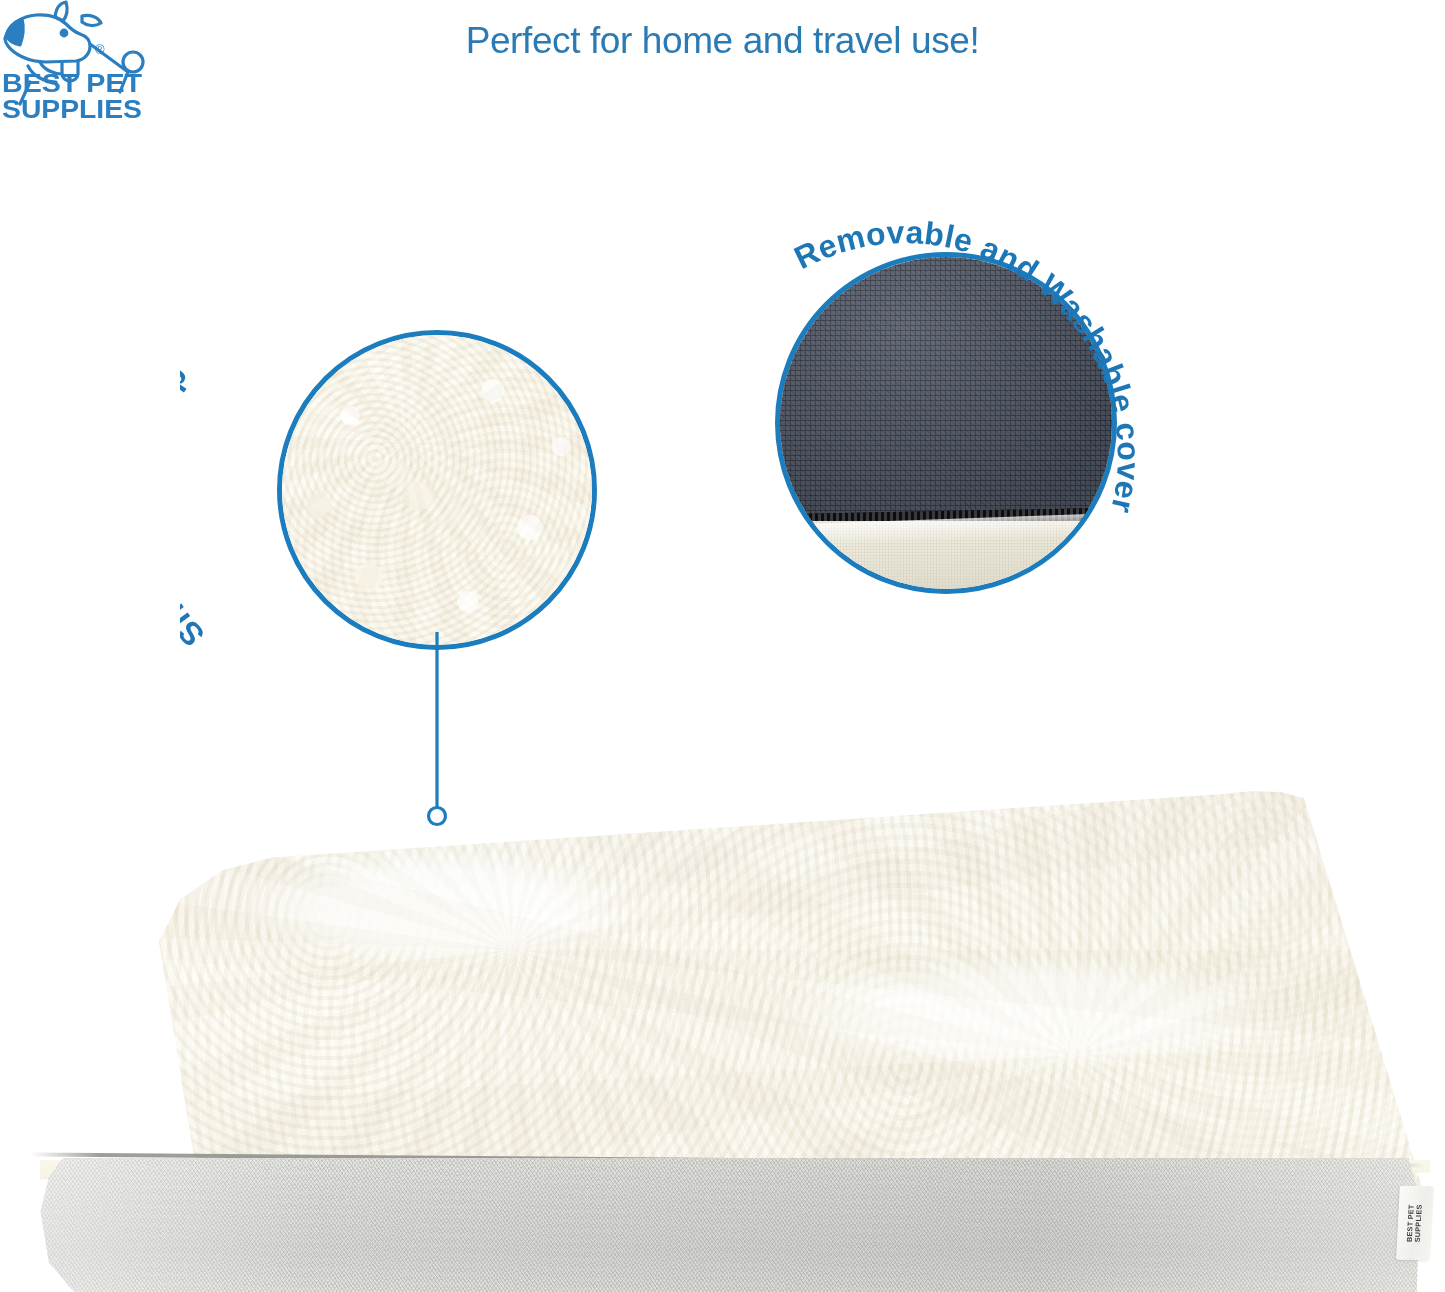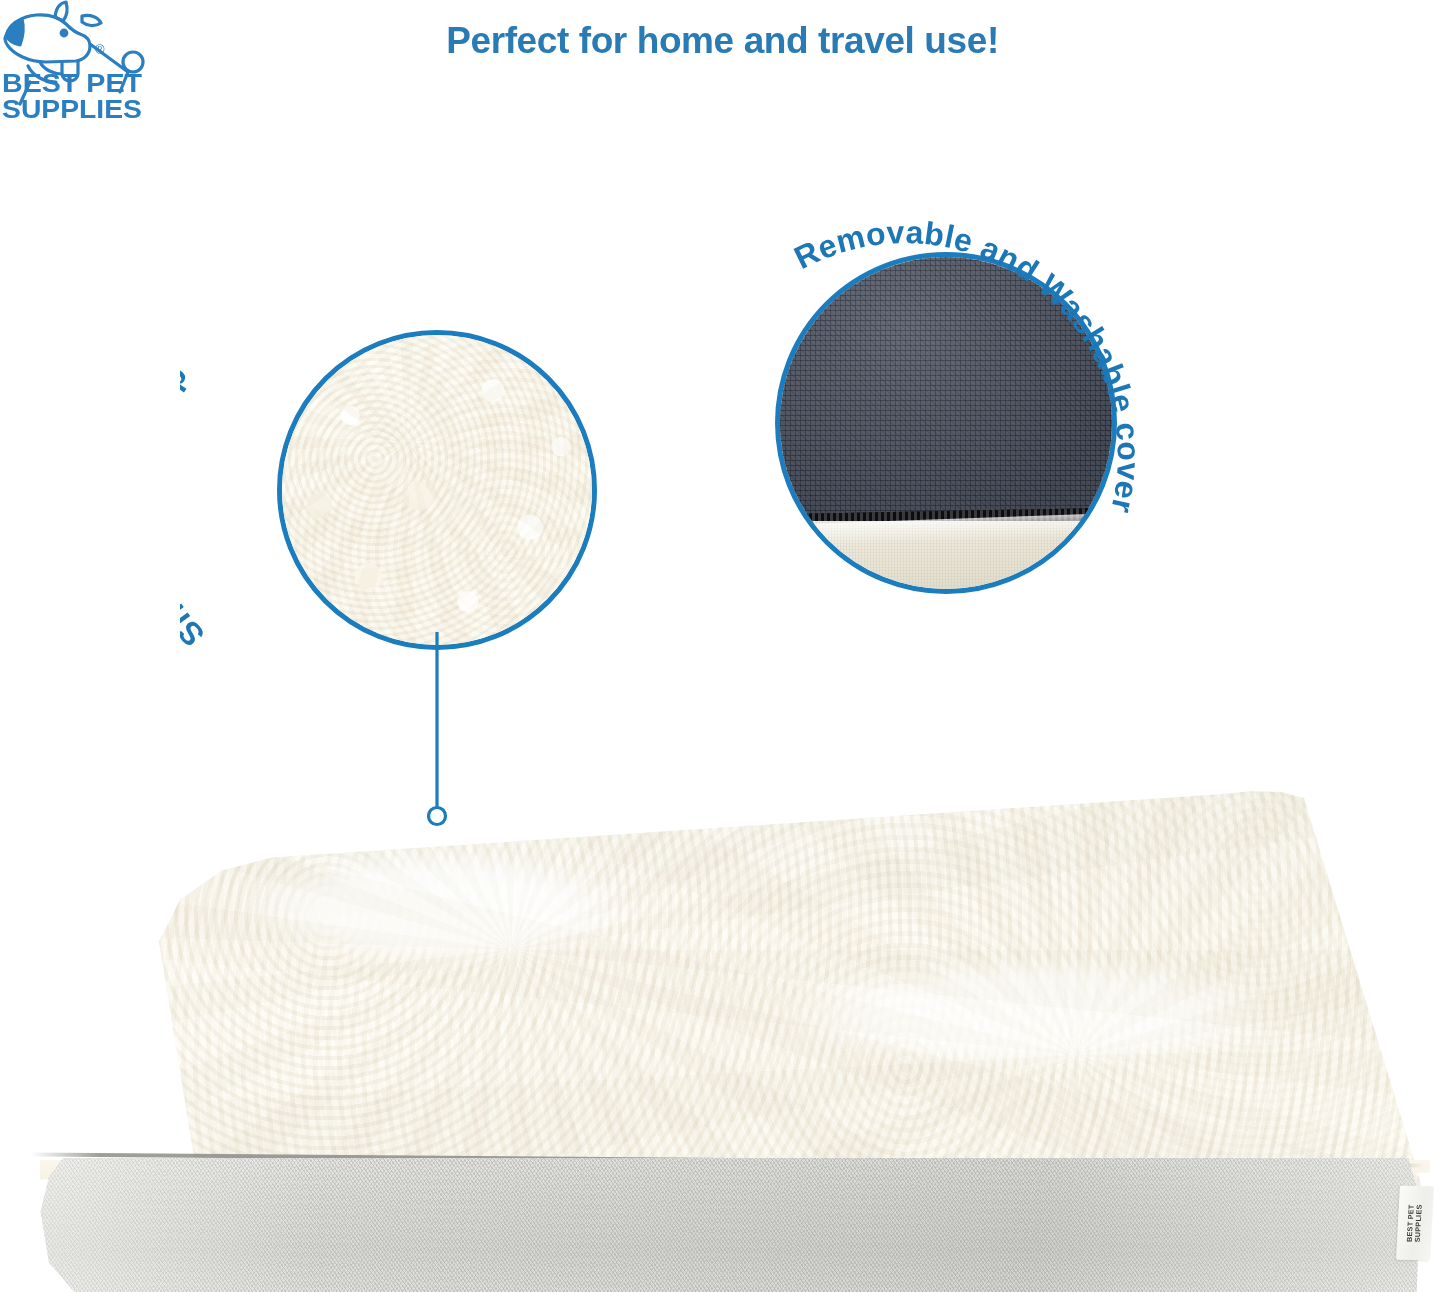--- a/index.html
+++ b/index.html
@@ -18,21 +18,21 @@
   
   #logo { position: absolute; left: 0px; top: 0px; width: 160px; height: 125px; }
   #logo svg { display: block; }
 
   
   #headline {
     position: absolute;
     left: 0; top: 20px; width: 1445px;
     text-align: center;
     font-size: 37px;
-    font-weight: 700;
+    font-weight: 400;
     letter-spacing: -0.4px;
     color: #2a7ab4;
   }
 
   .circ-ring {
     position: absolute;
     border-radius: 50%;
     border: 5px solid #1b7cbe;
     overflow: hidden;
     background: #fff;

